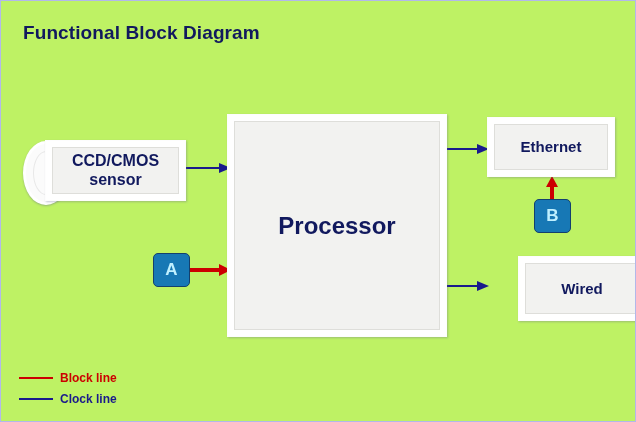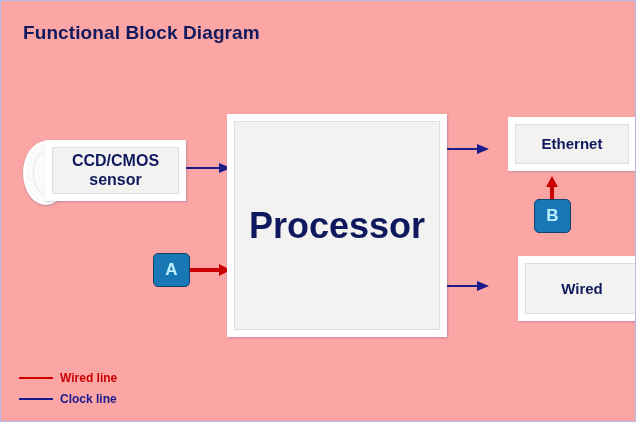--- a/index.html
+++ b/index.html
@@ -5,21 +5,21 @@
   html, body {
     margin: 0;
     padding: 0;
     background: #ffffff;
   }
 
   #canvas {
     position: relative;
     width: 636px;
     height: 422px;
-    background: #fca5a5;
+    background: #bef264;
     border: 1px solid #b2b8ea;
     box-sizing: border-box;
     overflow: hidden;
     font-family: "Liberation Sans", sans-serif;
   }
 
   
   #title {
     position: absolute;
     left: 22px;
@@ -87,28 +87,28 @@
     border: 1px solid #e8e8e8;
   }
 
   
   #block-processor {
     left: 226px;
     top: 113px;
     width: 220px;
     height: 223px;
   }
-  #block-processor .inner { font-size: 36px; }
+  #block-processor .inner { font-size: 24px; }
 
   
   #block-ethernet {
-    left: 507px;
+    left: 486px;
     top: 116px;
     width: 128px;
-    height: 54px;
+    height: 60px;
   }
   #block-wired {
     left: 485px;
     top: 255px;
     width: 128px;
     height: 65px;
     margin-left: 32px;
   }
   #block-ethernet .inner, #block-wired .inner { font-size: 15px; }
 
@@ -228,21 +228,21 @@
     <div class="inner">Wired</div>
   </div>
 
   <div id="callout-a" class="callout">A</div>
 
   <div id="callout-b" class="callout">B</div>
 
   <div id="legend">
     <div class="legend-row legend-clock">
       <span class="legend-swatch"></span>
-      <span class="legend-label">Wired line</span>
+      <span class="legend-label">Block line</span>
     </div>
     <div class="legend-row legend-data">
       <span class="legend-swatch"></span>
       <span class="legend-label">Clock line</span>
     </div>
   </div>
 
 </div>
 
 </body></html>

